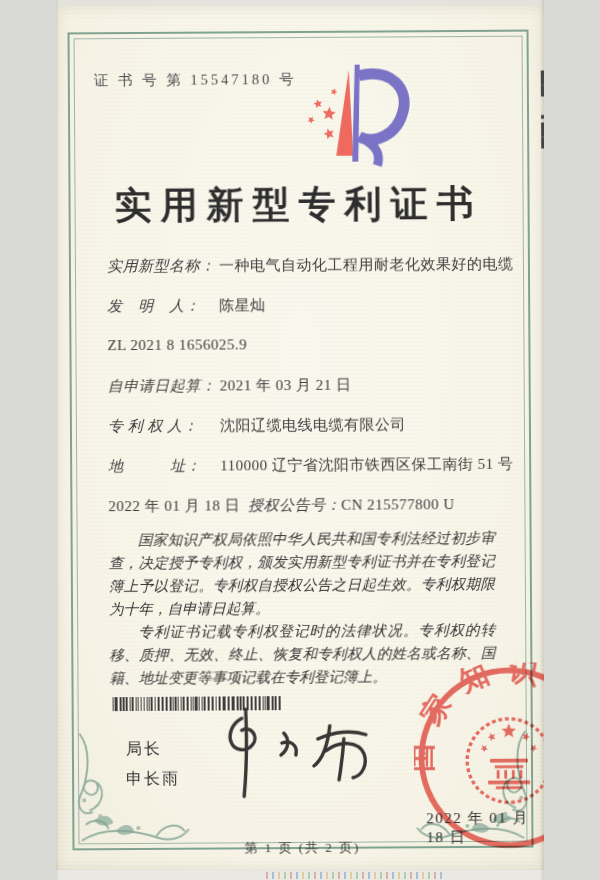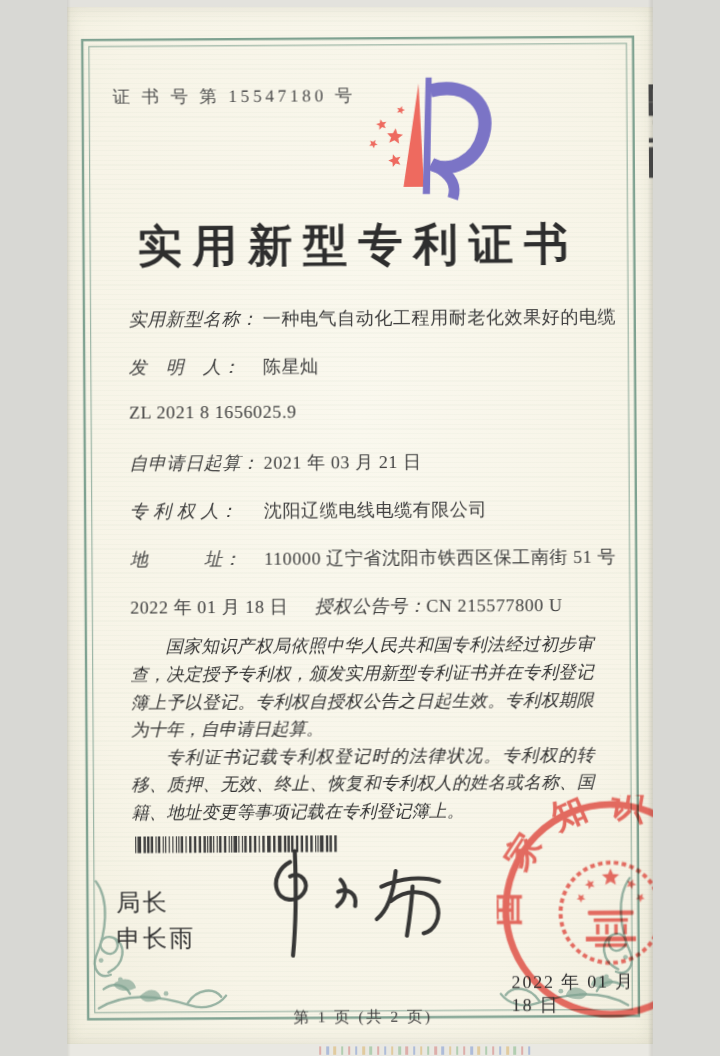--- a/index.html
+++ b/index.html
@@ -27,29 +27,29 @@
   .logo{position:absolute;left:238px;top:56px;width:130px;height:112px;}
   .qr{position:absolute;left:487px;top:66px;width:78px;height:78px;}
 
   .title{position:absolute;left:0;right:0;top:174px;text-align:center;
          font-size:37px;font-weight:700;letter-spacing:9px;color:#2e2e2e;}
 
   .fields{position:absolute;left:52px;right:46px;top:250px;}
   .row{display:flex;align-items:baseline;height:40px;font-size:15px;color:#3d3d3d;letter-spacing:.5px;}
   .flabel{display:inline-block;width:112px;flex:none;font-style:italic;}
   .fvalue{white-space:nowrap;}
-  .gaz{width:auto;margin-left:22px;}
+  .gaz{width:auto;margin-left:8px;}
 
   .paragraphs{position:absolute;left:52px;right:50px;top:522px;
          font-size:14.6px;line-height:23px;color:#333;font-style:italic;text-align:justify;}
   .paragraphs p{margin:0;text-indent:2em;}
 
   .barcode{position:absolute;left:55px;top:690px;width:172px;height:14px;}
 
-  .signer{position:absolute;left:39px;top:732px;font-size:20px;color:#333;
+  .signer{position:absolute;left:68px;top:732px;font-size:16px;color:#333;
           font-family:"Liberation Sans","DejaVu Sans",sans-serif;letter-spacing:2px;}
   .signer div{height:30px;}
   .signature{position:absolute;left:138px;top:700px;width:195px;height:100px;}
 
   .seal{position:absolute;left:356px;top:658px;width:190px;height:190px;opacity:.88;mix-blend-mode:multiply;}
   .seal-date{position:absolute;left:368px;top:804px;font-size:15px;color:#2f2f2f;letter-spacing:1.5px;z-index:5;}
 
   .footer{position:absolute;left:0;right:0;top:833px;text-align:center;font-size:13px;
           color:#3d3d3d;letter-spacing:2px;}
 

